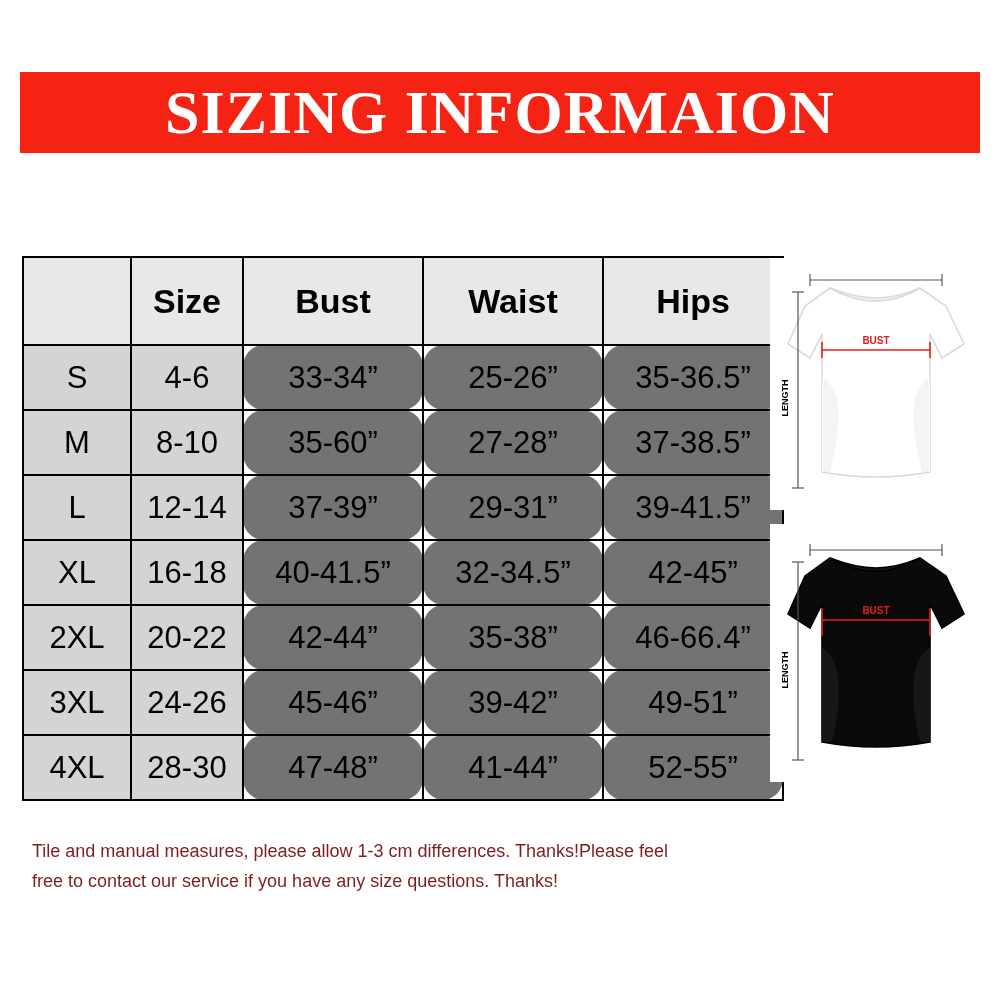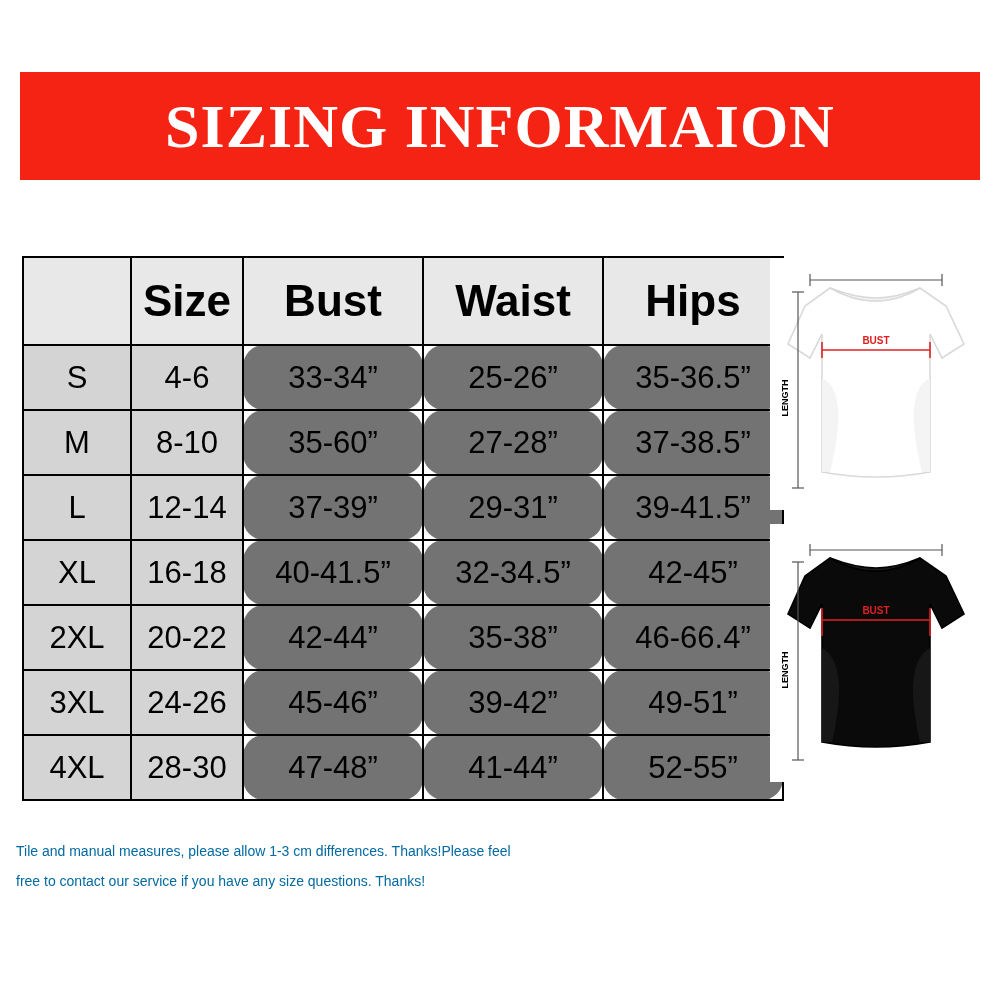--- a/index.html
+++ b/index.html
@@ -14,21 +14,21 @@
     overflow: hidden;
     position: relative;
   }
 
   
   .banner {
     position: absolute;
     left: 20px;
     top: 72px;
     width: 960px;
-    height: 108px;
+    height: 81px;
     background: #f42314;
     display: flex;
     align-items: center;
     justify-content: center;
   }
   .banner-title {
     color: #ffffff;
     font-family: "Liberation Serif", serif;
     font-weight: bold;
     font-size: 62px;
@@ -51,21 +51,21 @@
   table.size-table th,
   table.size-table td {
     border: 2px solid #000000;
     text-align: center;
     vertical-align: middle;
     font-family: "Liberation Sans", sans-serif;
     color: #000000;
   }
   table.size-table thead th {
     height: 84px;
-    font-size: 44px;
+    font-size: 34px;
     font-weight: bold;
     background: #e8e8e8;
   }
   table.size-table thead th.blank-head {
     background: #e8e8e8;
   }
   table.size-table thead th.size-head {
     background: #e8e8e8;
   }
   table.size-table tbody td {
@@ -110,25 +110,25 @@
     left: 770px;
     top: 524px;
     width: 212px;
     height: 258px;
   }
   .diagram svg { display: block; }
 
   
   .footer-note {
     position: absolute;
-    left: 16px;
+    left: 32px;
     top: 836px;
     width: 900px;
-    color: #0369a1;
-    font-size: 14px;
+    color: #7f1d1d;
+    font-size: 18px;
     line-height: 30px;
     font-family: "Liberation Sans", sans-serif;
   }
   .footer-note span { display: block; }
 </style>
 </head>
 <body>
 
 <div class="banner">
   <div class="banner-title">SIZING INFORMAION</div>

